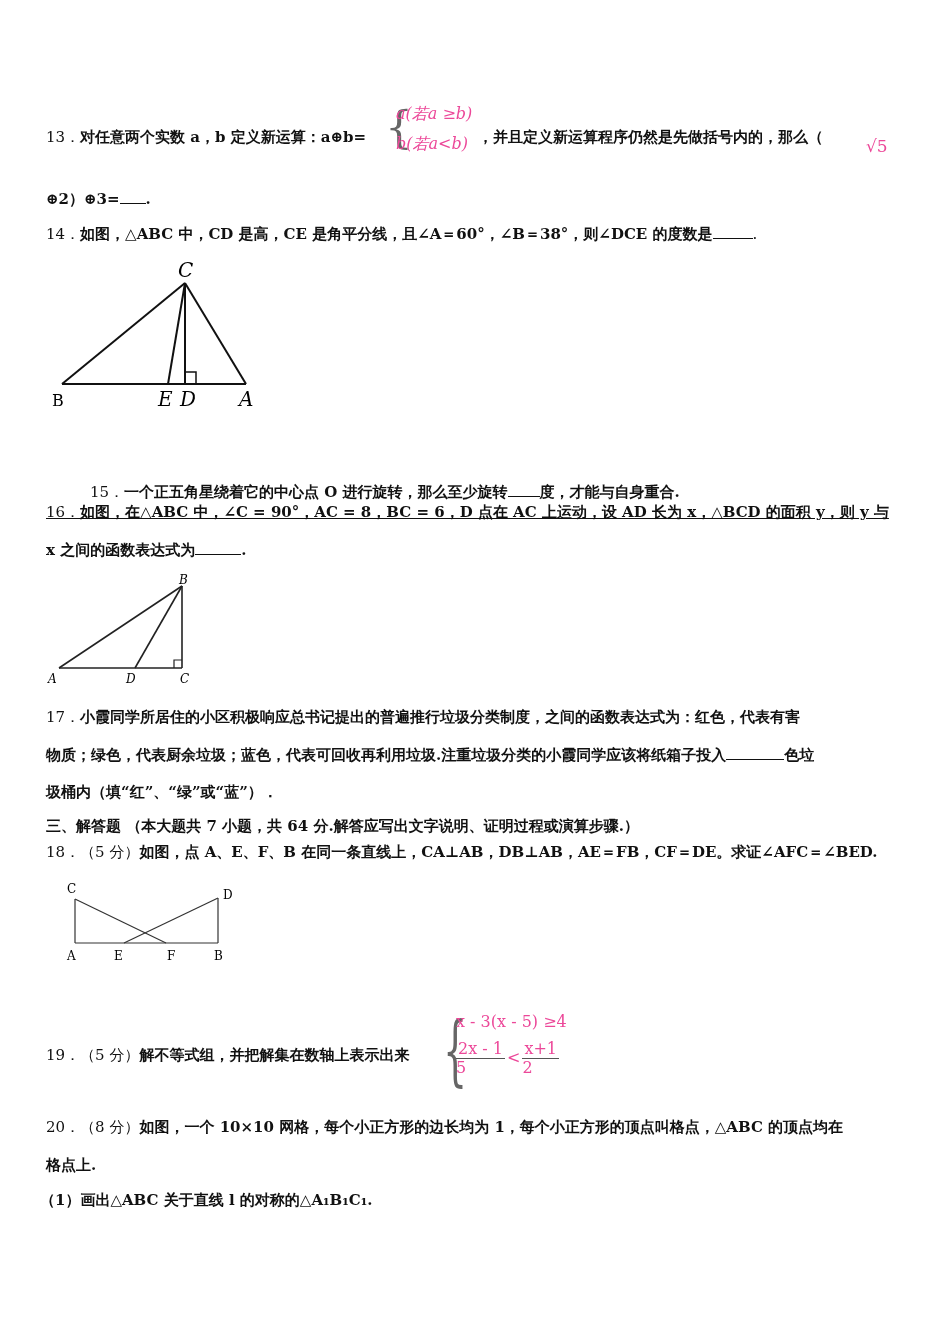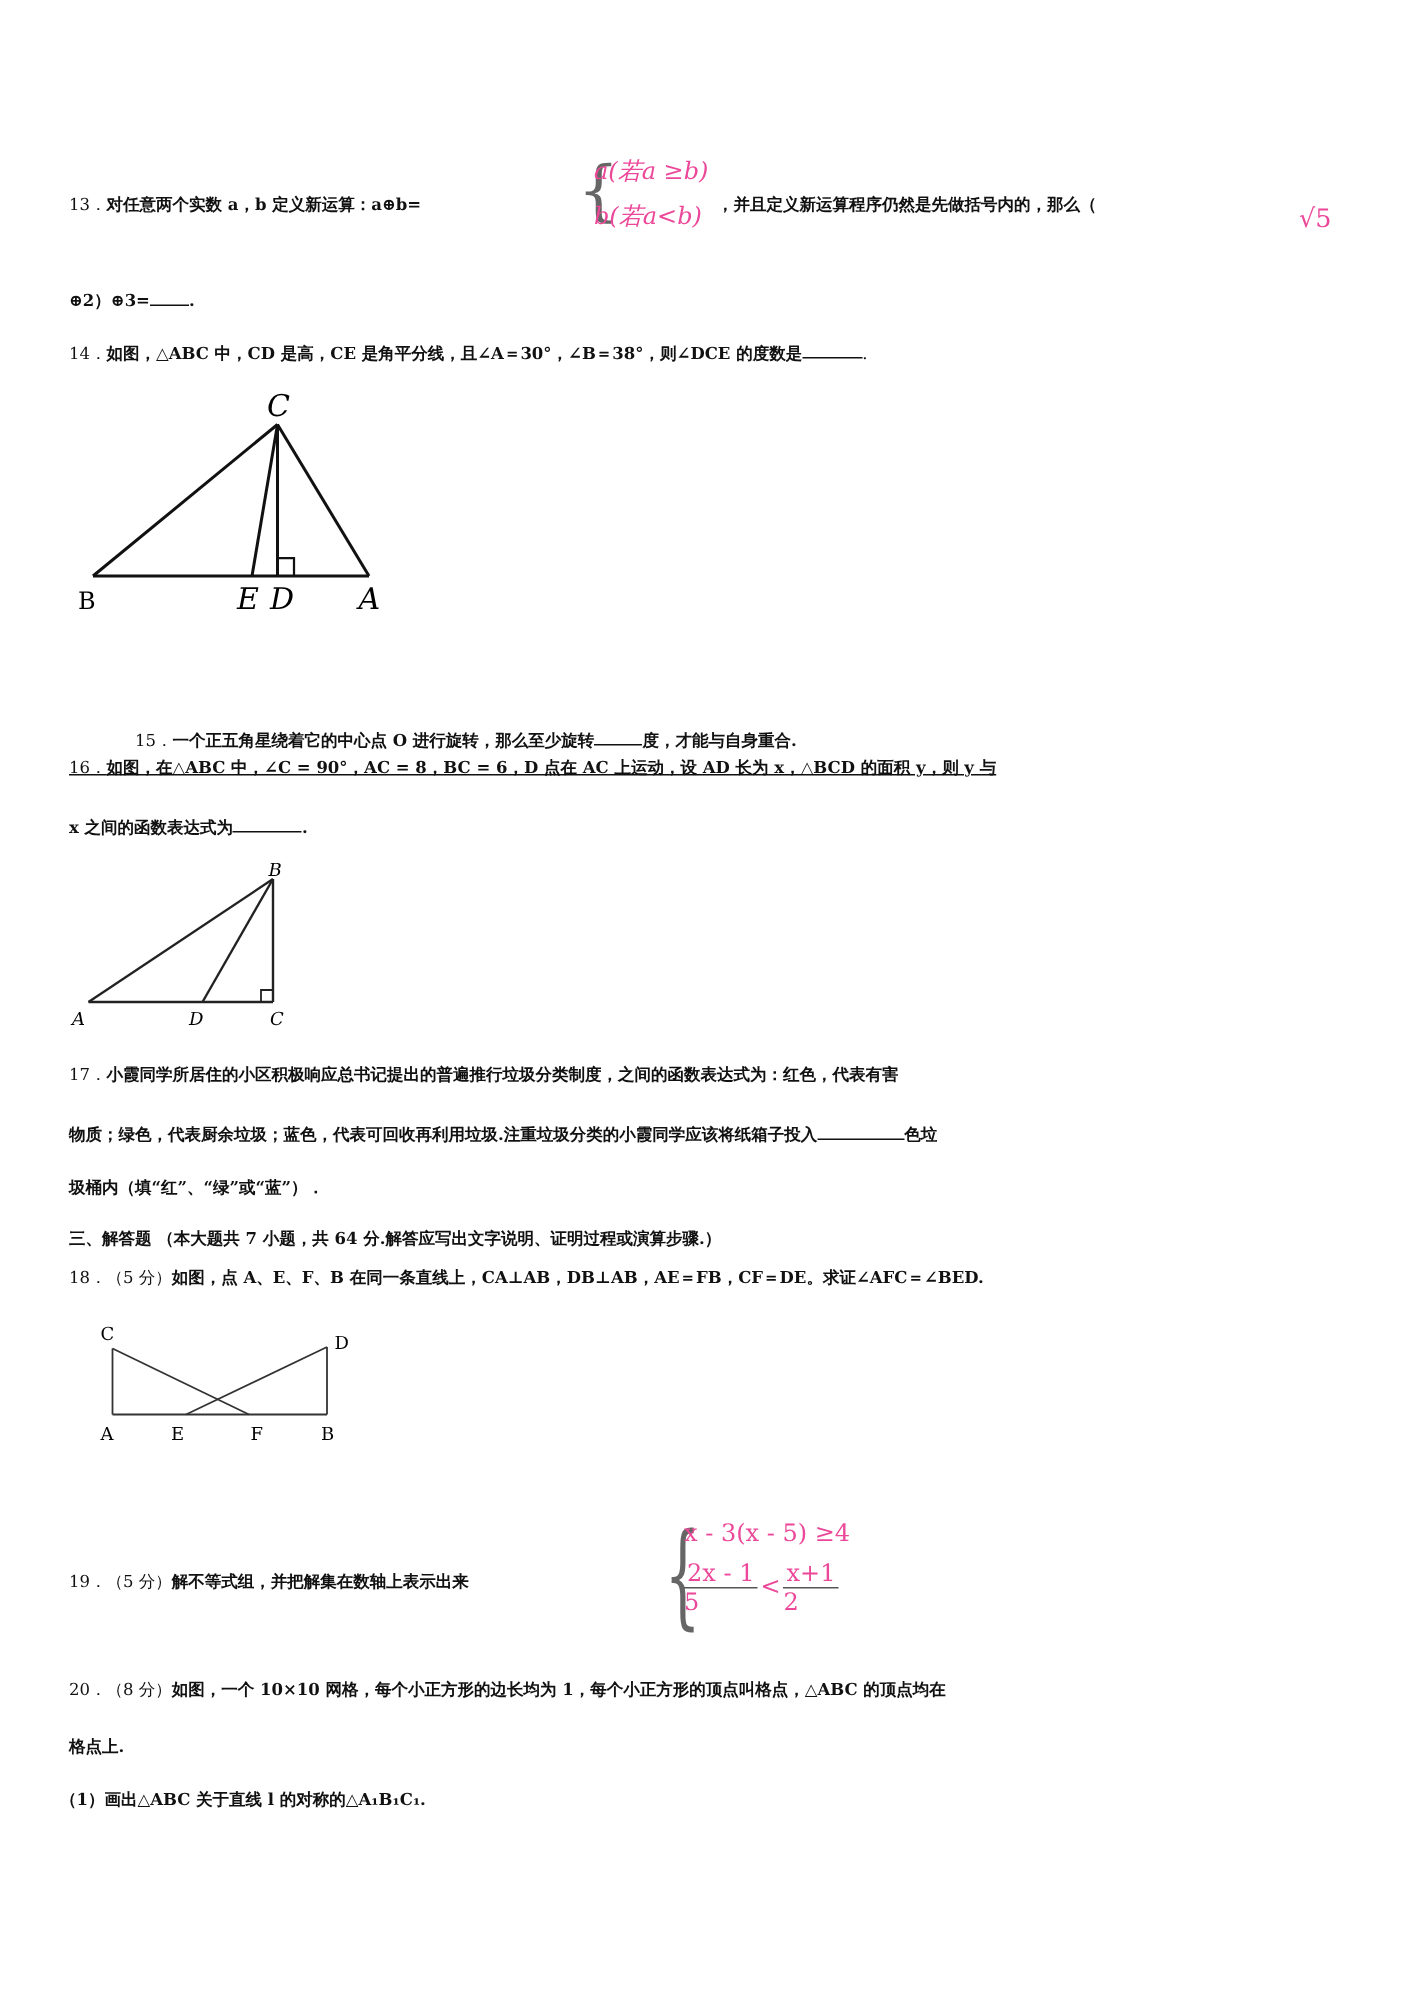--- a/index.html
+++ b/index.html
@@ -1,18 +1,18 @@
 <!DOCTYPE html>
 <html><head>
 <meta charset="utf-8">
 <style>
   html, body { margin:0; padding:0; background:#ffffff; }
   body { width:950px; height:1344px; position:relative; overflow:hidden;
          font-family:"DejaVu Serif", serif; color:#111; }
-  .line { position:absolute; left:46px; font-size:11px; white-space:nowrap; line-height:20px; }
+  .line { position:absolute; left:46px; font-size:15px; white-space:nowrap; line-height:20px; }
   .b { font-weight:bold; }
   .i { font-style:italic; }
   .blank { display:inline-block; border-bottom:1.5px solid #111; height:14px; vertical-align:baseline; }
   .gray { color:#ec4899; }
   svg { position:absolute; overflow:visible; }
   svg text { font-family:"DejaVu Serif", serif; }
   .brace { position:absolute; font-family:"DejaVu Serif", serif; color:#666; }
   .frac { display:inline-block; text-align:left; vertical-align:middle; margin:0 2px; }
   .frac span { display:block; line-height:18px; }
   .frac .num { border-bottom:1px solid #555; padding:0 2px; }
@@ -26,21 +26,21 @@
 <div class="brace" style="left:385px; top:100px; font-size:44px; line-height:56px;">{</div>
 <div class="line gray i" style="left:396px; top:104px; font-size:16px;">a(若a ≥b)</div>
 <div class="line gray i" style="left:396px; top:134px; font-size:16px;">b(若a&lt;b)</div>
 <div class="line b" style="left:478px; top:127px;text-align:right;">，并且定义新运算程序仍然是先做括号内的，那么（</div>
 <div class="line gray" style="left:866px; top:136px; font-size:17px;">√5</div>
 <div class="line b" style="top:189px;">
   <span>⊕2）⊕3=</span><span class="blank" style="width:26px;"></span><span>.</span>
 </div>
 
 <div class="line" style="top:224px;">
-  <span>14．</span><span class="b">如图，△ABC 中，CD 是高，CE 是角平分线，且∠A＝30°，∠B＝38°，则∠DCE 的度数是</span><span class="blank" style="width:40px;"></span><span>.</span>
+  <span>14．</span><span class="b">如图，△ABC 中，CD 是高，CE 是角平分线，且∠A＝60°，∠B＝38°，则∠DCE 的度数是</span><span class="blank" style="width:40px;"></span><span>.</span>
 </div>
 <svg style="left:40px; top:255px;" width="230" height="160">
   <g stroke="#111" stroke-width="2" fill="none">
     <line x1="22" y1="129" x2="206" y2="129"></line>
     <line x1="22" y1="129" x2="145" y2="28"></line>
     <line x1="145" y1="28" x2="206" y2="129"></line>
     <line x1="145" y1="28" x2="128" y2="129"></line>
     <line x1="145" y1="28" x2="145" y2="129"></line>
     <polyline points="145,117 156,117 156,129" stroke-width="1.5"></polyline>
   </g>

